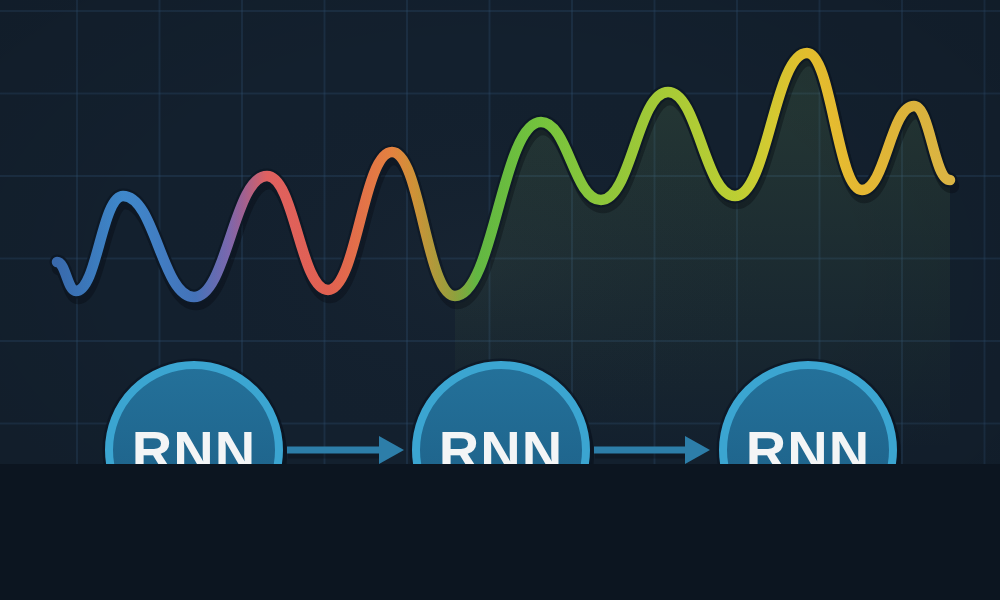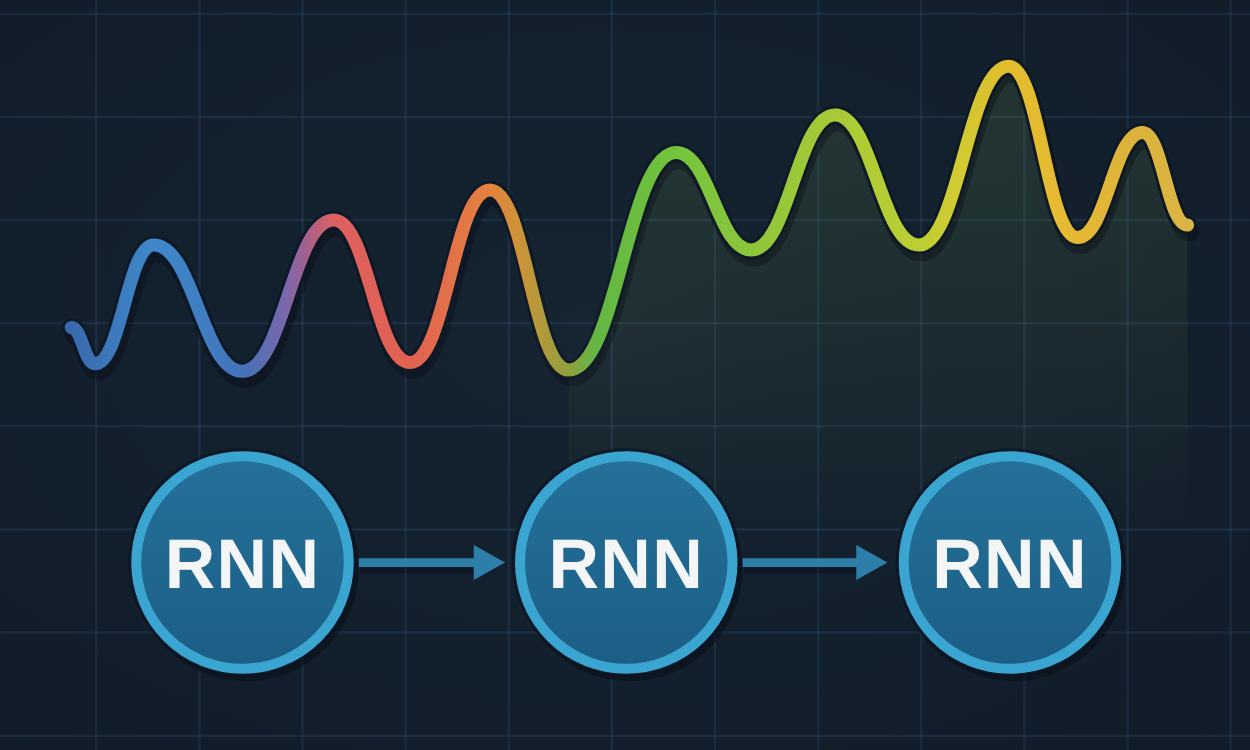--- a/index.html
+++ b/index.html
@@ -1,17 +1,17 @@
 <!DOCTYPE html>
 <html><head>
 <meta charset="utf-8">
 <style>
   html,body{margin:0;padding:0;background:#0c1520;}
   .stage{
-    position:relative;width:1000px;height:600px;overflow:hidden;
+    position:relative;width:1000px;height:464px;overflow:hidden;
     font-family:"Liberation Sans",sans-serif;
   }
   svg{display:block;}
   .node-label{
     font-family:"Liberation Sans","DejaVu Sans",sans-serif;
     font-weight:bold;
     font-size:56px;
     letter-spacing:1px;
   }
 </style>

